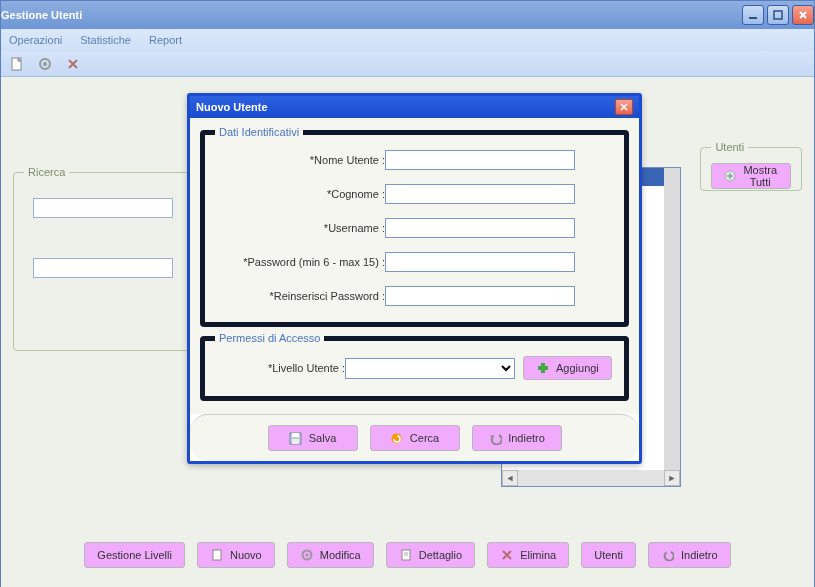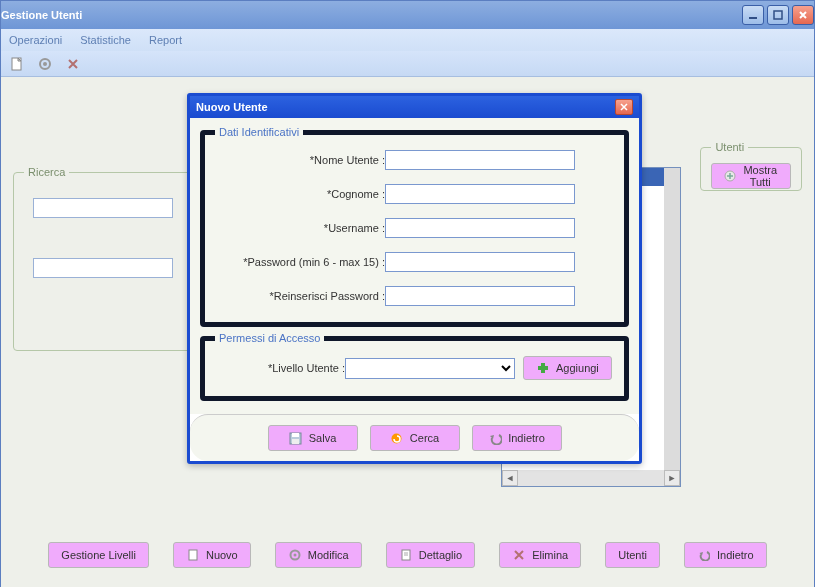--- a/index.html
+++ b/index.html
@@ -30,21 +30,21 @@
 
 
 .listbox { position: absolute; left: 500px; top: 90px; width: 180px; height: 320px; background: #fff; border: 1px solid #7490bd; }
 .listbox .item { background: #3a65b5; color: #fff; padding: 3px 6px; }
 .listbox .scrollbar { position: absolute; right: 0; top: 0; bottom: 16px; width: 16px; background: #dcdcdc; }
 .listbox .scrollh { position: absolute; left: 0; right: 0; bottom: 0; height: 16px; background: #dcdcdc; display: flex; }
 .listbox .scrollh .arrow { width: 16px; height: 16px; background: #eaeaea; border: 1px solid #bbb; display: flex; align-items: center; justify-content: center; font-size: 9px; color: #666; }
 .listbox .scrollh .track { flex: 1; background: #e3e3e3; }
 
 
-.bottombar { position: absolute; left: 0; right: 0; bottom: 20px; display: flex; gap: 24px; justify-content: center; align-items: center; }
+.bottombar { position: absolute; left: 0; right: 0; bottom: 20px; display: flex; gap: 12px; justify-content: center; align-items: center; }
 .btn { height: 26px; padding: 0 12px; background: #f0abfc; border: 1px solid #b8b8b8; border-radius: 3px; display: inline-flex; align-items: center; gap: 6px; cursor: pointer; color: #333; }
 .btn .ico { width: 14px; height: 14px; display: inline-flex; align-items: center; justify-content: center; }
 
 
 .dialog { position: absolute; left: 186px; top: 16px; width: 455px; background: #fff; border: 3px solid #1a4bd0; border-radius: 3px; z-index: 10; box-shadow: 0 2px 6px rgba(0,0,0,.25); }
 .dialog .dlg-title { height: 22px; background: linear-gradient(#2c62e0, #1a4bd0); color: #fff; font-weight: bold; display: flex; align-items: center; padding: 10px 6px; }
 .dialog .dlg-title .spacer { flex: 1; }
 .dialog .dlg-close { width: 18px; height: 16px; background: linear-gradient(#f7a18e, #e5674f); border: 1px solid #b84730; color: #fff; display: flex; align-items: center; justify-content: center; cursor: pointer; border-radius: 2px; font-size: 9px; }
 .dialog .dlg-body { background: #f4f6ef; padding: 8px 10px; }
 .dialog fieldset { border: 5px solid #0f172a; border-radius: 4px; padding: 12px 10px; margin-bottom: 5px; }

